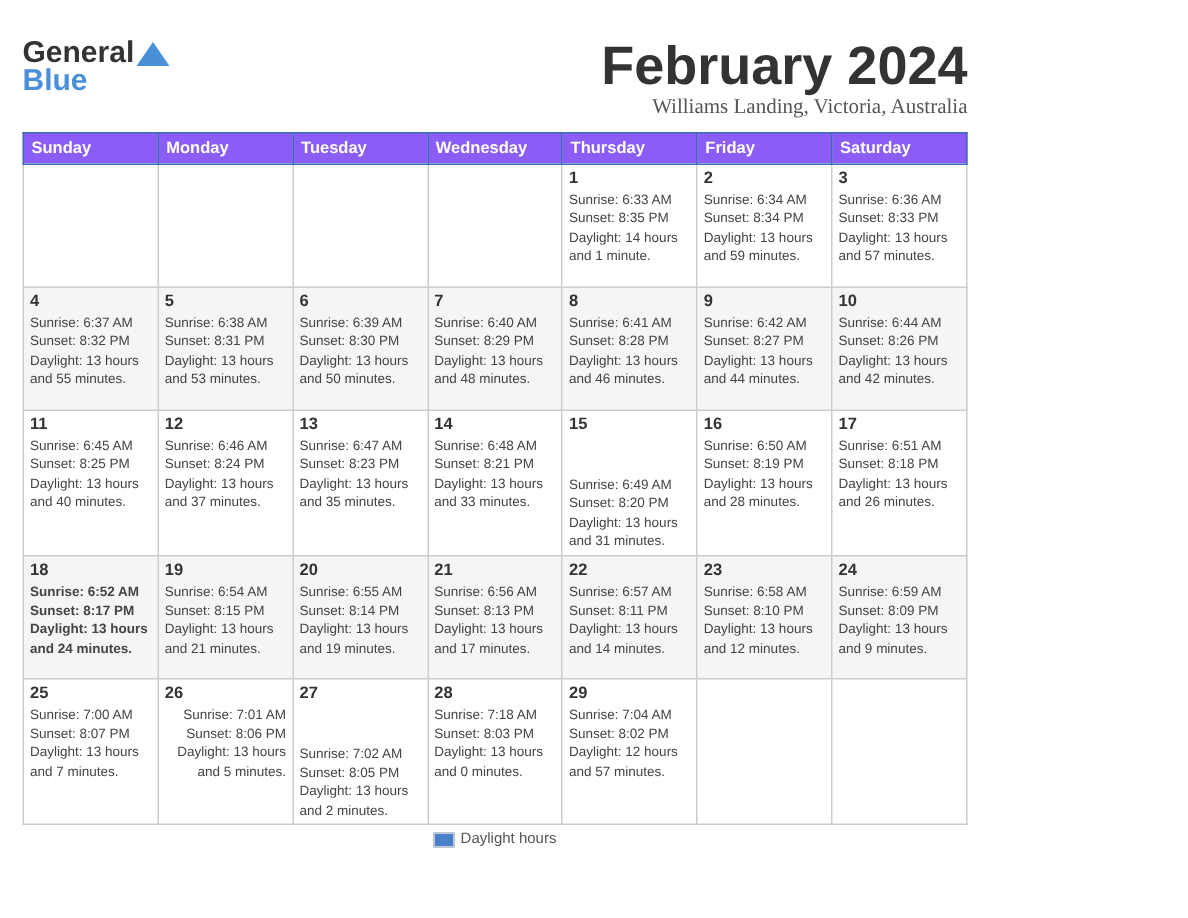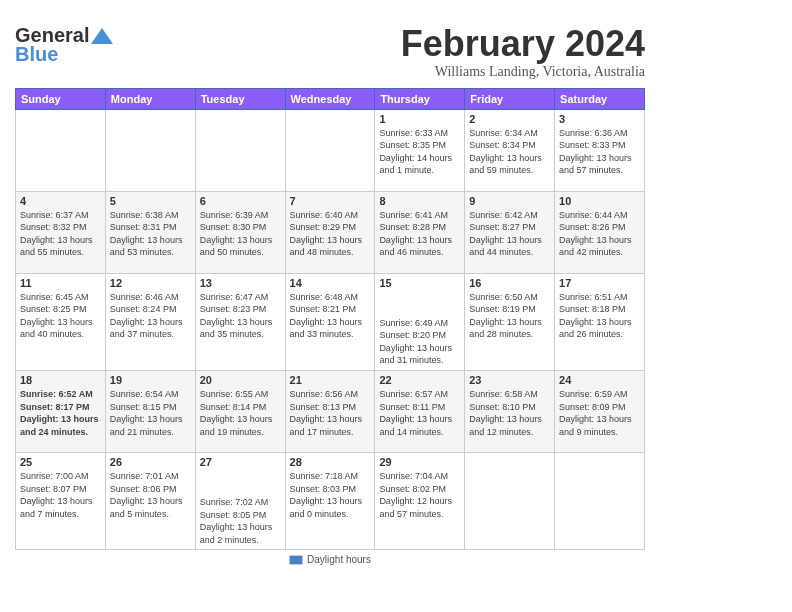--- a/index.html
+++ b/index.html
@@ -296,21 +296,21 @@
         </tr>
         <tr>
           <td>
             <span class="day-number">25</span>
             <div class="day-info" style="white-space: pre-line;">Sunrise: 7:00 AM
 Sunset: 8:07 PM
 Daylight: 13 hours and 7 minutes.</div>
           </td>
           <td>
             <span class="day-number">26</span>
-            <div class="day-info" style="white-space: pre-line;">Sunrise: 7:01 AM
+            <div class="day-info" style="white-space: pre-line; text-align: right;">Sunrise: 7:01 AM
 Sunset: 8:06 PM
 Daylight: 13 hours and 5 minutes.</div>
           </td>
           <td>
             <span class="day-number">27</span>
             <div class="day-info" style="white-space: pre-line; margin-top: 28px;">Sunrise: 7:02 AM
 Sunset: 8:05 PM
 Daylight: 13 hours and 2 minutes.</div>
           </td>
           <td>

